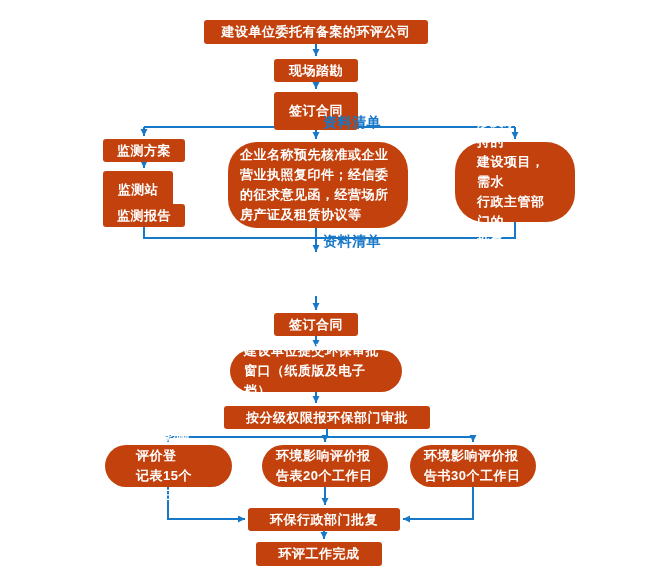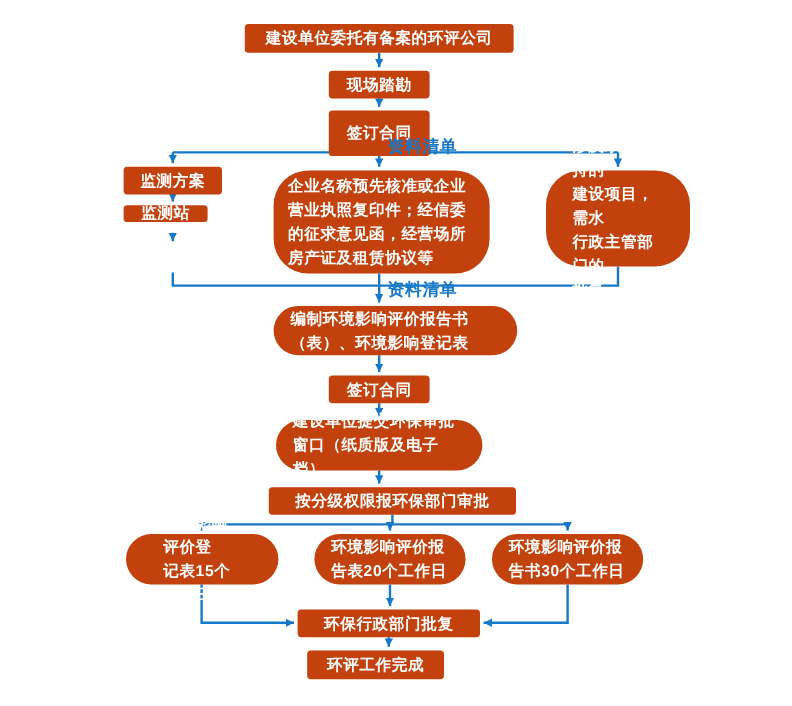--- a/index.html
+++ b/index.html
@@ -74,51 +74,50 @@
   <div class="node c" style="left:204px;top:20px;width:224px;height:24px">建设单位委托有备案的环评公司</div>
 
   <div class="node c" style="left:274px;top:59px;width:84px;height:23px">现场踏勘</div>
 
   <div class="node c" style="left:274px;top:92px;width:84px;height:38px">签订合同</div>
 
   <div class="flow-label" style="left:323px;top:114px">资料清单</div>
 
   <div class="node c" style="left:103px;top:139px;width:82px;height:23px">监测方案</div>
 
-  <div class="node c" style="left:103px;top:171px;width:70px;height:14px">监测站</div>
+  <div class="node c" style="left:103px;top:171px;width:70px;height:38px">监测站</div>
 
+  <div class="node c" style="left:103px;top:204px;width:82px;height:23px">监测报告</div>
 
   <div class="node l" style="left:228px;top:142px;width:180px;height:86px;padding:0 12px">企业名称预先核准或企业
 营业执照复印件；经信委
 的征求意见函，经营场所
 房产证及租赁协议等</div>
 
   <div class="node l" style="left:455px;top:142px;width:120px;height:80px;padding:0 22px">涉及水土保持的
 建设项目，需水
 行政主管部门的
 批复</div>
 
   <div class="flow-label" style="left:323px;top:233px">资料清单</div>
 
-  <div class="node l" style="left:228px;top:255px;width:203px;height:41px;padding:0 14px">编制环境影响评价报告书
-（表）、环境影响登记表</div>
 
   <div class="node c" style="left:274px;top:313px;width:84px;height:23px">签订合同</div>
 
   <div class="node l" style="left:230px;top:350px;width:172px;height:42px;padding:0 14px">建设单位提交环保审批
 窗口（纸质版及电子档）</div>
 
   <div class="node c" style="left:224px;top:406px;width:206px;height:23px">按分级权限报环保部门审批</div>
 
   <div class="node l" style="left:105px;top:445px;width:127px;height:42px;padding:0 31px">环境影响评价登
 记表15个工作日</div>
 
   <div class="node l" style="left:262px;top:445px;width:126px;height:42px;padding:0 14px">环境影响评价报
 告表20个工作日</div>
 
   <div class="node l" style="left:410px;top:445px;width:126px;height:42px;padding:0 14px">环境影响评价报
 告书30个工作日</div>
 
   <div class="node c" style="left:248px;top:508px;width:152px;height:23px">环保行政部门批复</div>
 
-  <div class="node c" style="left:256px;top:542px;width:114px;height:24px">环评工作完成</div>
+  <div class="node c" style="left:256px;top:542px;width:126px;height:24px">环评工作完成</div>
 
 </div>
 
 </body></html>

